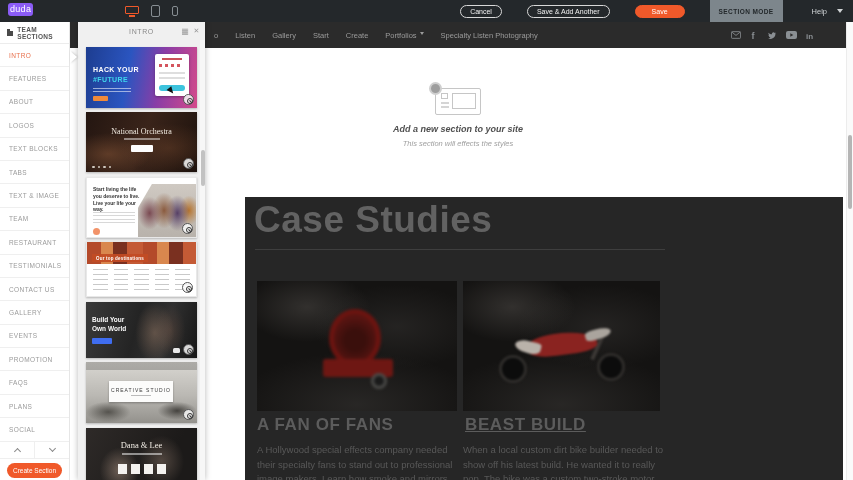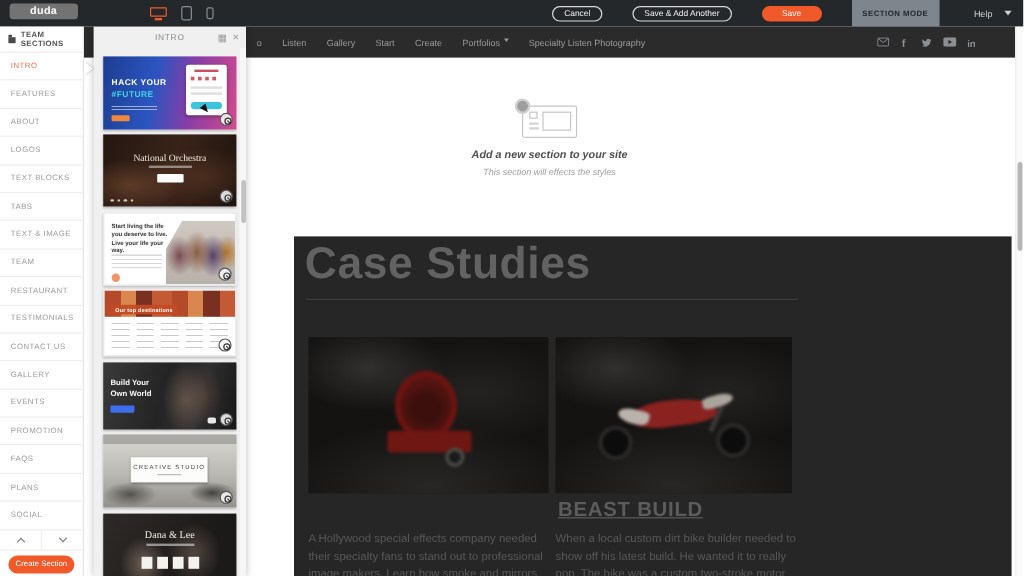--- a/index.html
+++ b/index.html
@@ -3,22 +3,22 @@
 <meta charset="utf-8">
 <style>
   * { margin:0; padding:0; box-sizing:border-box; }
   html,body { width:853px; height:480px; overflow:hidden; background:#fff;
     font-family:"Liberation Sans", sans-serif; }
   .stage { position:relative; width:853px; height:480px; overflow:hidden; background:#fff; }
 
   
   .topbar { position:absolute; left:0; top:0; width:853px; height:22px; background:#24282b; z-index:50;
     display:flex; align-items:center; }
-  .logo { position:absolute; left:8px; top:3px; background:#737373; color:#fff; font-weight:bold;
-    font-size:9px; padding:1px 17px 2px; border-radius:3px; letter-spacing:.3px; }
+  .logo { position:absolute; left:8px; top:3px; background:#8b5cf6; color:#fff; font-weight:normal;
+    font-size:9px; padding:1px 2px 2px; border-radius:3px; letter-spacing:.3px; }
   .devices { position:absolute; left:125px; top:0; height:22px; display:flex; align-items:center; gap:12px; }
   .dev { display:flex; flex-direction:column; align-items:center; justify-content:center; cursor:pointer; }
   .dev-desktop-shape { width:14px; height:8px; border:1px solid #f0592a; border-radius:1px; }
   .dev-desktop-stand { width:6px; height:2px; background:#f0592a; margin-top:1px; }
   .dev-tablet-shape { width:9px; height:12px; border:1px solid #878e93; border-radius:2px; }
   .dev-mobile-shape { width:6px; height:10px; border:1px solid #878e93; border-radius:2px; }
   .topbar-right { position:absolute; right:6px; top:0; height:22px; display:flex; align-items:center; gap:25px; }
   .pill { height:13px; border-radius:7px; font-size:7px; display:flex; align-items:center; justify-content:center;
     padding:0 9px; color:#f1f1f1; background:transparent; border:1px solid #d8d8d8; white-space:nowrap; cursor:pointer; }
   .pill.save { background:#f0592a; border-color:#f0592a; color:#fff; padding:0 16px; }
@@ -278,20 +278,21 @@
       <div class="bike">
         <div class="bike-fork"></div>
           <div class="bike-body"></div>
         <div class="bike-white1"></div>
           <div class="bike-white2"></div>
         <div class="bike-wheel front"></div>
           <div class="bike-wheel rear"></div>
       </div>
     </div>
 
+    <div class="cs-card-title" style="left:12px;">A FAN OF FANS</div>
     <div class="cs-card-title" style="left:220px;text-decoration:underline;">BEAST BUILD</div>
     <div class="cs-card-body" style="left:12px; width:202px;">A Hollywood special effects company needed their specialty fans to stand out to professional image makers. Learn how smoke and mirrors were used to</div>
     <div class="cs-card-body" style="left:218px; width:212px;">When a local custom dirt bike builder needed to show off his latest build. He wanted it to really pop. The bike was a custom two-stroke motor known to enthusiasts</div>
   </div>
 
   <div class="main-scroll">
     <div class="main-thumb"></div>
   </div>
 
   <div class="topbar">

